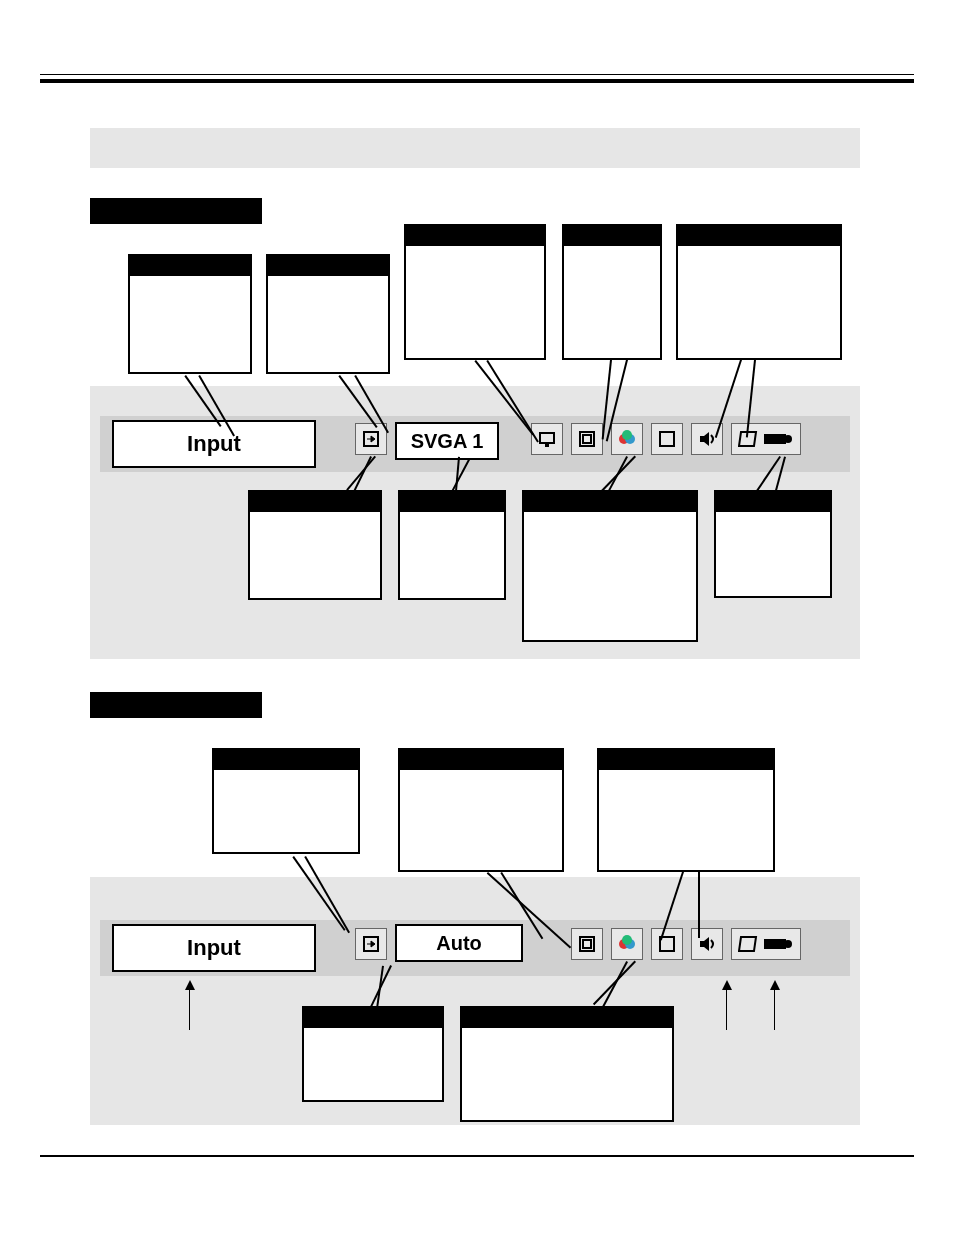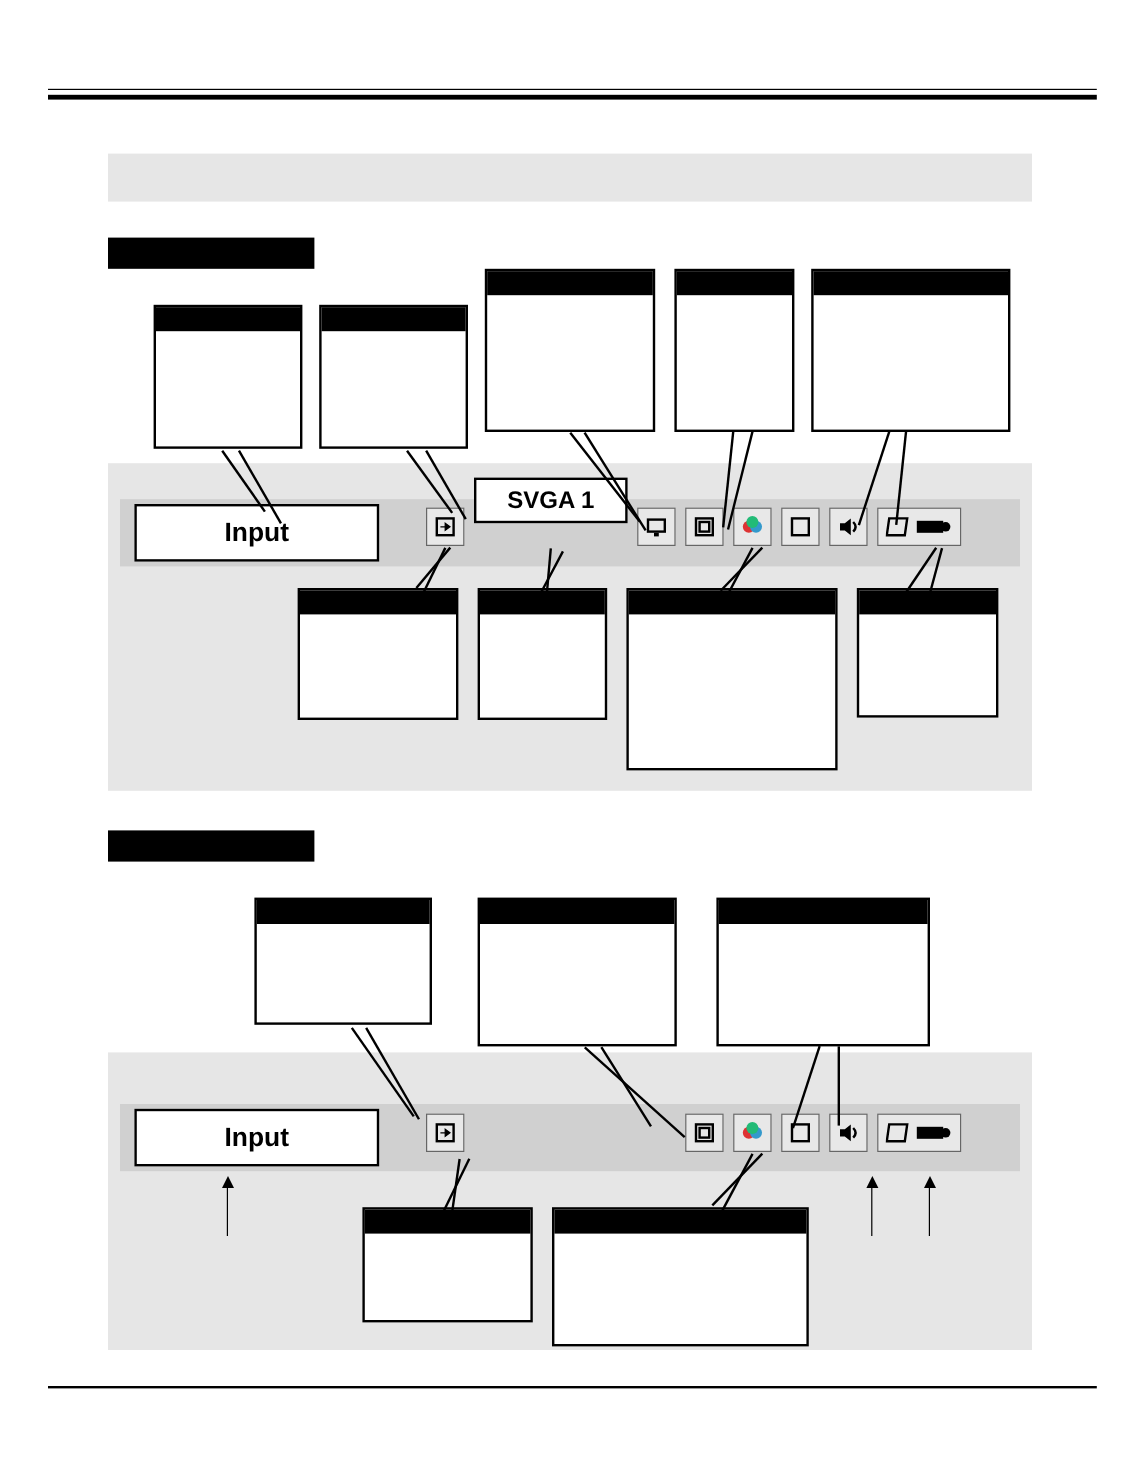--- a/index.html
+++ b/index.html
@@ -56,21 +56,21 @@
 
   <div class="input-box" style="left:112px; top:420px; width:204px; height:48px;">Input</div>
 
   <div class="icon-btn" style="left:355px; top:423px; width:32px; height:32px;">
     <svg width="20" height="20">
         <rect x="3" y="3" width="14" height="14" fill="none" stroke="#000" stroke-width="2"></rect>
         <path d="M6 10 L12 10 M10 7 L14 10 L10 13 Z" fill="#000" stroke="#000" stroke-width="1"></path>
       </svg>
   </div>
 
-  <div class="sys-box" style="left:395px; top:398px; width:128px; height:38px;text-align:right;">SVGA 1</div>
+  <div class="sys-box" style="left:395px; top:422px; width:104px; height:38px;text-align:right;">SVGA 1</div>
 
   <div class="icon-btn" style="left:531px; top:423px; width:32px; height:32px;">
     <svg width="20" height="20">
         <rect x="3" y="4" width="14" height="10" fill="none" stroke="#000" stroke-width="2"></rect>
         <rect x="8" y="15" width="4" height="3" fill="#000"></rect>
       </svg>
   </div>
   <div class="icon-btn" style="left:571px; top:423px; width:32px; height:32px;">
     <svg width="20" height="20">
         <rect x="3" y="3" width="14" height="14" fill="none" stroke="#000" stroke-width="2"></rect>
@@ -160,20 +160,21 @@
 
   <div class="input-box" style="left:112px; top:924px; width:204px; height:48px;">Input</div>
 
   <div class="icon-btn" style="left:355px; top:928px; width:32px; height:32px;">
     <svg width="20" height="20">
         <rect x="3" y="3" width="14" height="14" fill="none" stroke="#000" stroke-width="2"></rect>
         <path d="M6 10 L12 10 M10 7 L14 10 L10 13 Z" fill="#000" stroke="#000" stroke-width="1"></path>
       </svg>
   </div>
 
+  <div class="sys-box" style="left:395px; top:924px; width:128px; height:38px;">Auto</div>
 
   <div class="icon-btn" style="left:571px; top:928px; width:32px; height:32px;">
     <svg width="20" height="20">
         <rect x="3" y="3" width="14" height="14" fill="none" stroke="#000" stroke-width="2"></rect>
         <rect x="6" y="6" width="8" height="8" fill="none" stroke="#000" stroke-width="2"></rect>
       </svg>
   </div>
   <div class="icon-btn" style="left:611px; top:928px; width:32px; height:32px;">
     <svg width="20" height="20">
       <circle cx="7" cy="10" r="5" fill="#d33"></circle>

